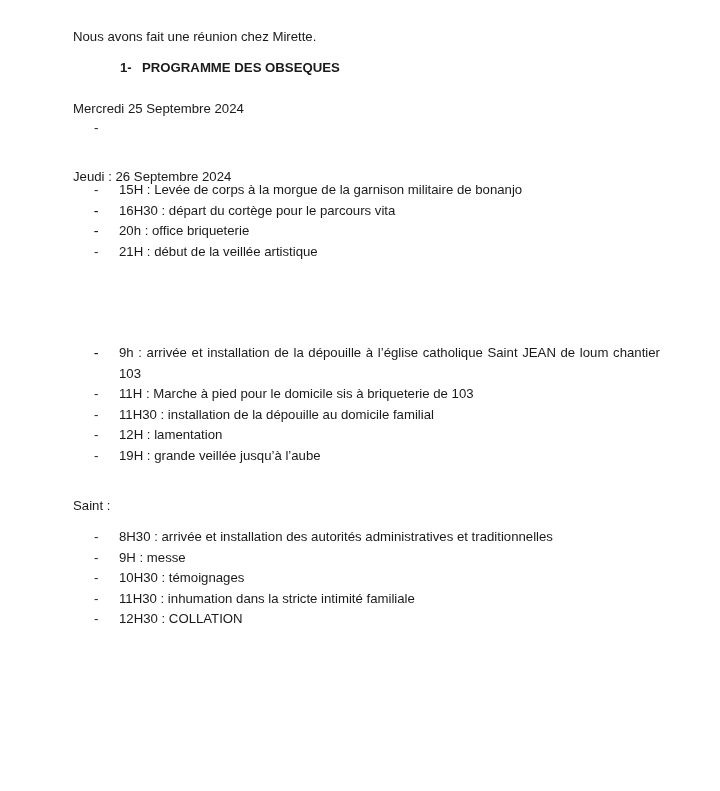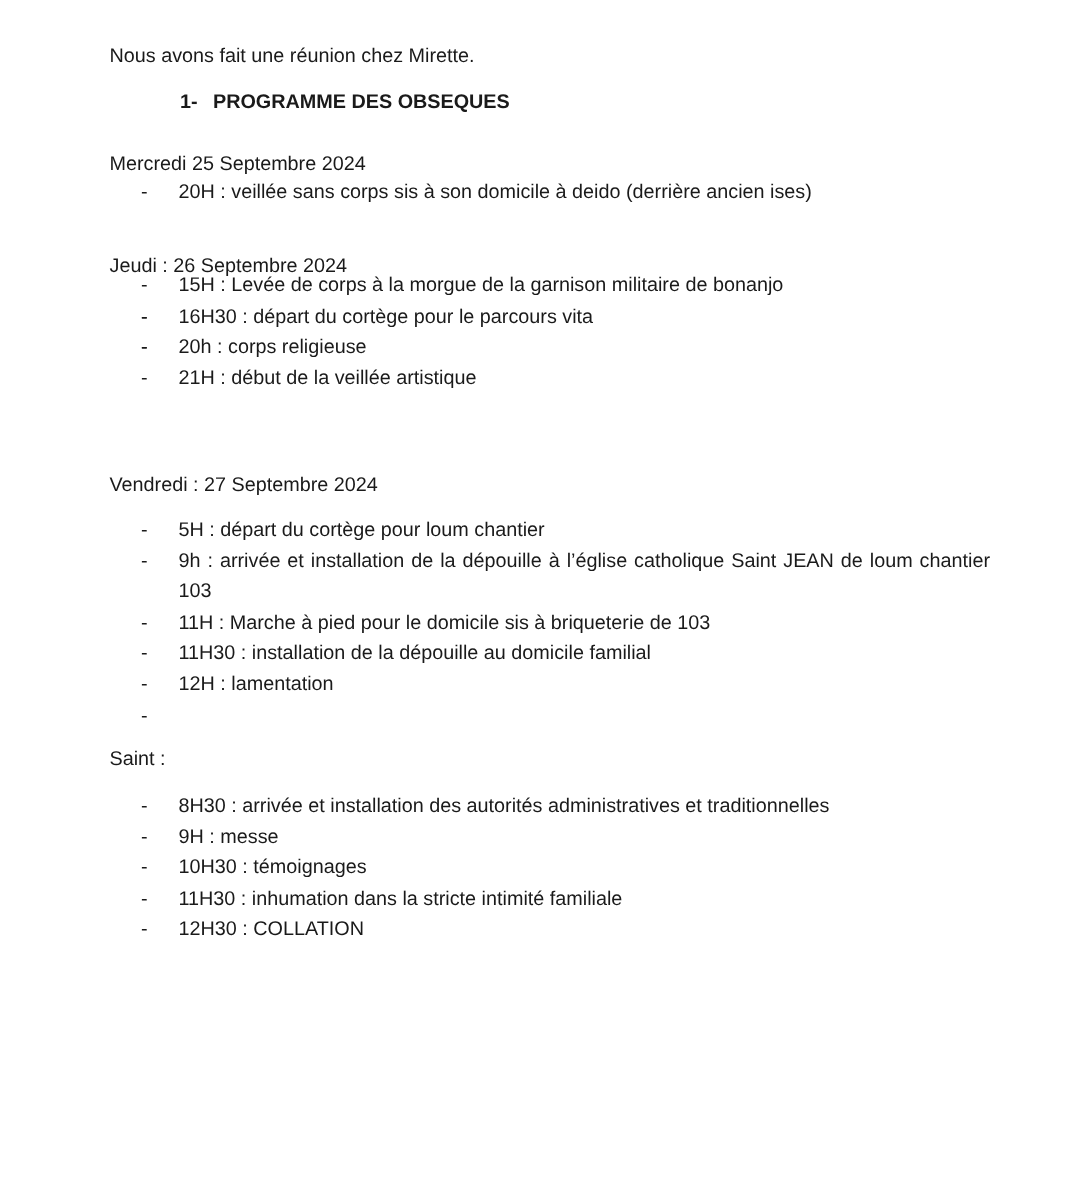--- a/index.html
+++ b/index.html
@@ -23,41 +23,40 @@
 
 <div class="page">
   <div class="intro">Nous avons fait une réunion chez Mirette.</div>
 
   <div class="section-title">
     <span class="num">1-</span><span>PROGRAMME DES OBSEQUES</span>
   </div>
 
   <div class="day" style="top:101px">Mercredi 25 Septembre 2024</div>
   <ul class="list" style="top:118px">
-    <li><span class="dash">-</span><span>20H : veillée sans corps sis à son domicile à deido (derrière ancien ises)</span></li>
+    <li><span class="dash">-</span></li>
   </ul>
 
   <div class="day" style="top:169px">Jeudi : 26 Septembre 2024</div>
   <ul class="list" style="top:180px">
     <li><span class="dash">-</span><span>15H : Levée de corps à la morgue de la garnison militaire de bonanjo</span></li>
     <li><span class="dash">-</span></li>
     <li><span class="dash">-</span><span>16H30 : départ du cortège pour le parcours vita</span></li>
     <li><span class="dash">-</span></li>
-    <li><span class="dash">-</span><span>20h : corps religieuse</span></li>
+    <li><span class="dash">-</span><span>20h : office briqueterie</span></li>
     <li><span class="dash">-</span><span>21H : début de la veillée artistique</span></li>
   </ul>
 
-  <div class="day" style="top:315px">Vendredi : 27 Septembre 2024</div>
   <ul class="list" style="top:343px">
-    <li><span class="dash">-</span><span>5H : départ du cortège pour loum chantier</span></li>
+    <li><span class="dash">-</span></li>
     <li class="justify"><span class="dash">-</span><span>9h : arrivée et installation de la dépouille à l’église catholique Saint JEAN de loum chantier 103</span></li>
     <li><span class="dash">-</span><span>11H : Marche à pied pour le domicile sis à briqueterie de 103</span></li>
     <li><span class="dash">-</span><span>11H30 : installation de la dépouille au domicile familial</span></li>
     <li><span class="dash">-</span><span>12H : lamentation</span></li>
-    <li><span class="dash">-</span></li>
+    <li><span class="dash">-</span><span>19H : grande veillée jusqu’à l’aube</span></li>
   </ul>
 
   <div class="day" style="top:498px">Saint :</div>
   <ul class="list" style="top:527px">
     <li><span class="dash">-</span><span>8H30 : arrivée et installation des autorités administratives et traditionnelles</span></li>
     <li><span class="dash">-</span><span>9H : messe</span></li>
     <li><span class="dash">-</span><span>10H30 : témoignages</span></li>
     <li><span class="dash">-</span><span>11H30 : inhumation dans la stricte intimité familiale</span></li>
     <li><span class="dash">-</span><span>12H30 : COLLATION</span></li>
   </ul>

